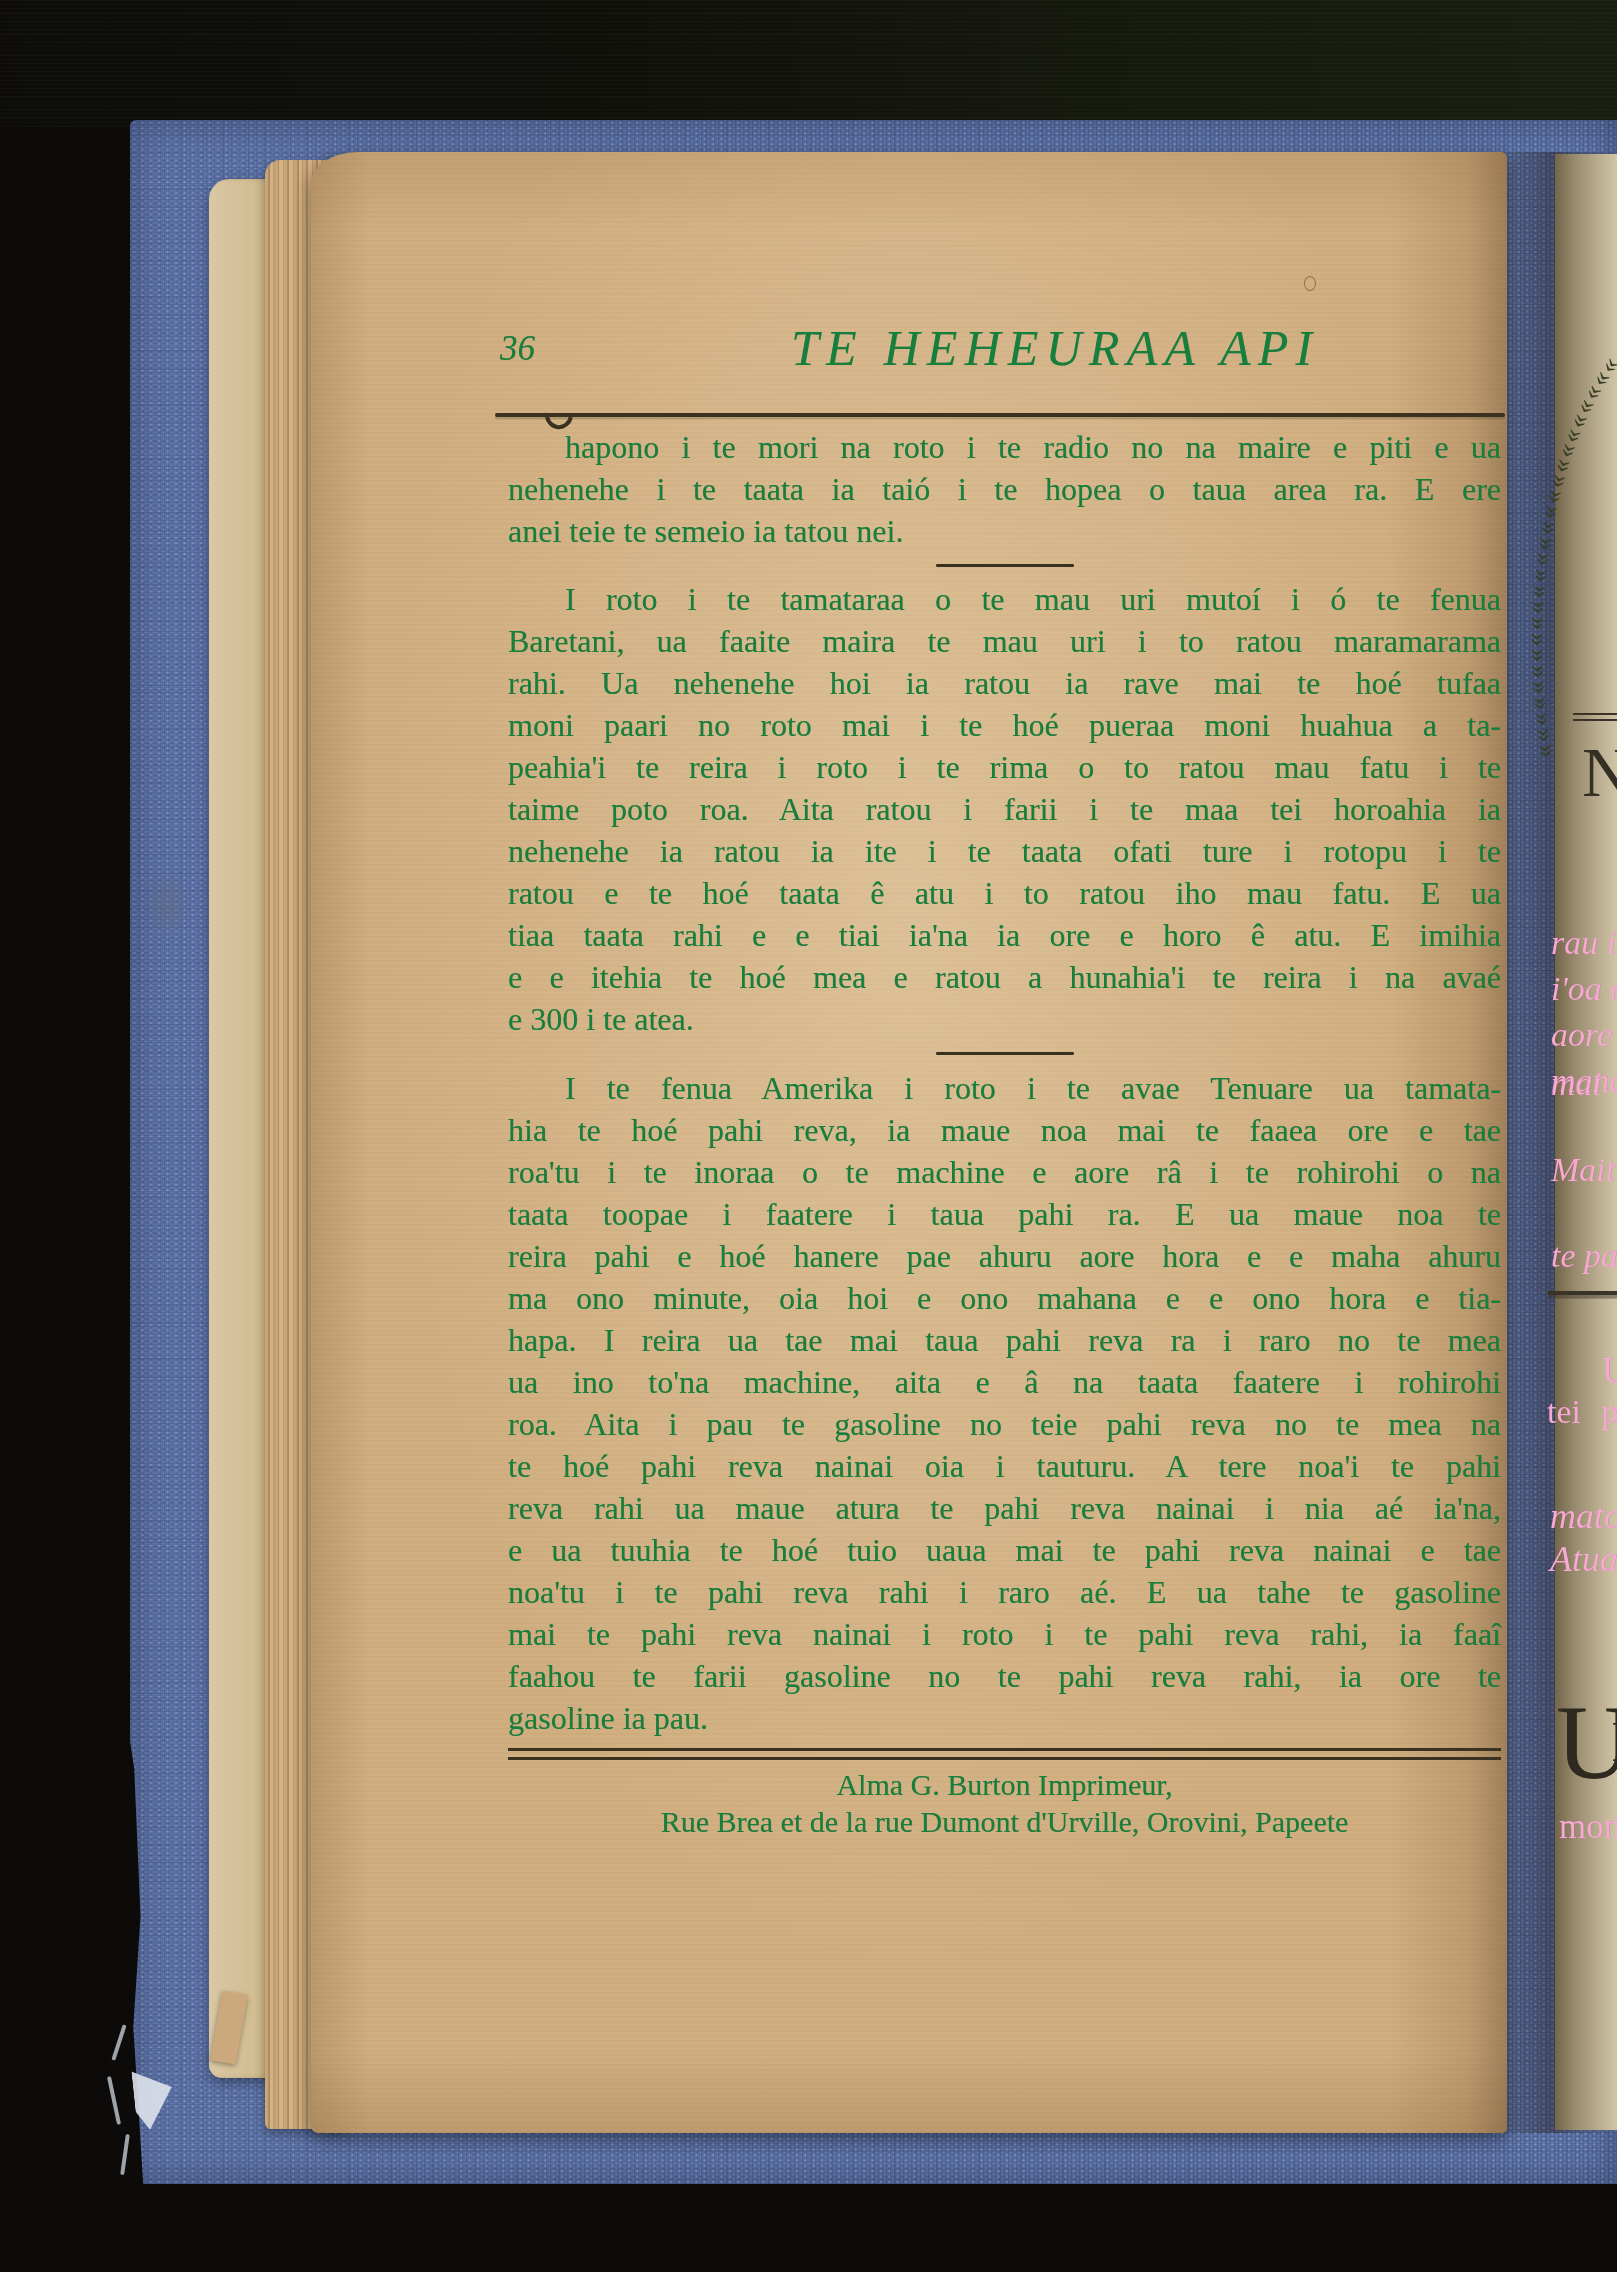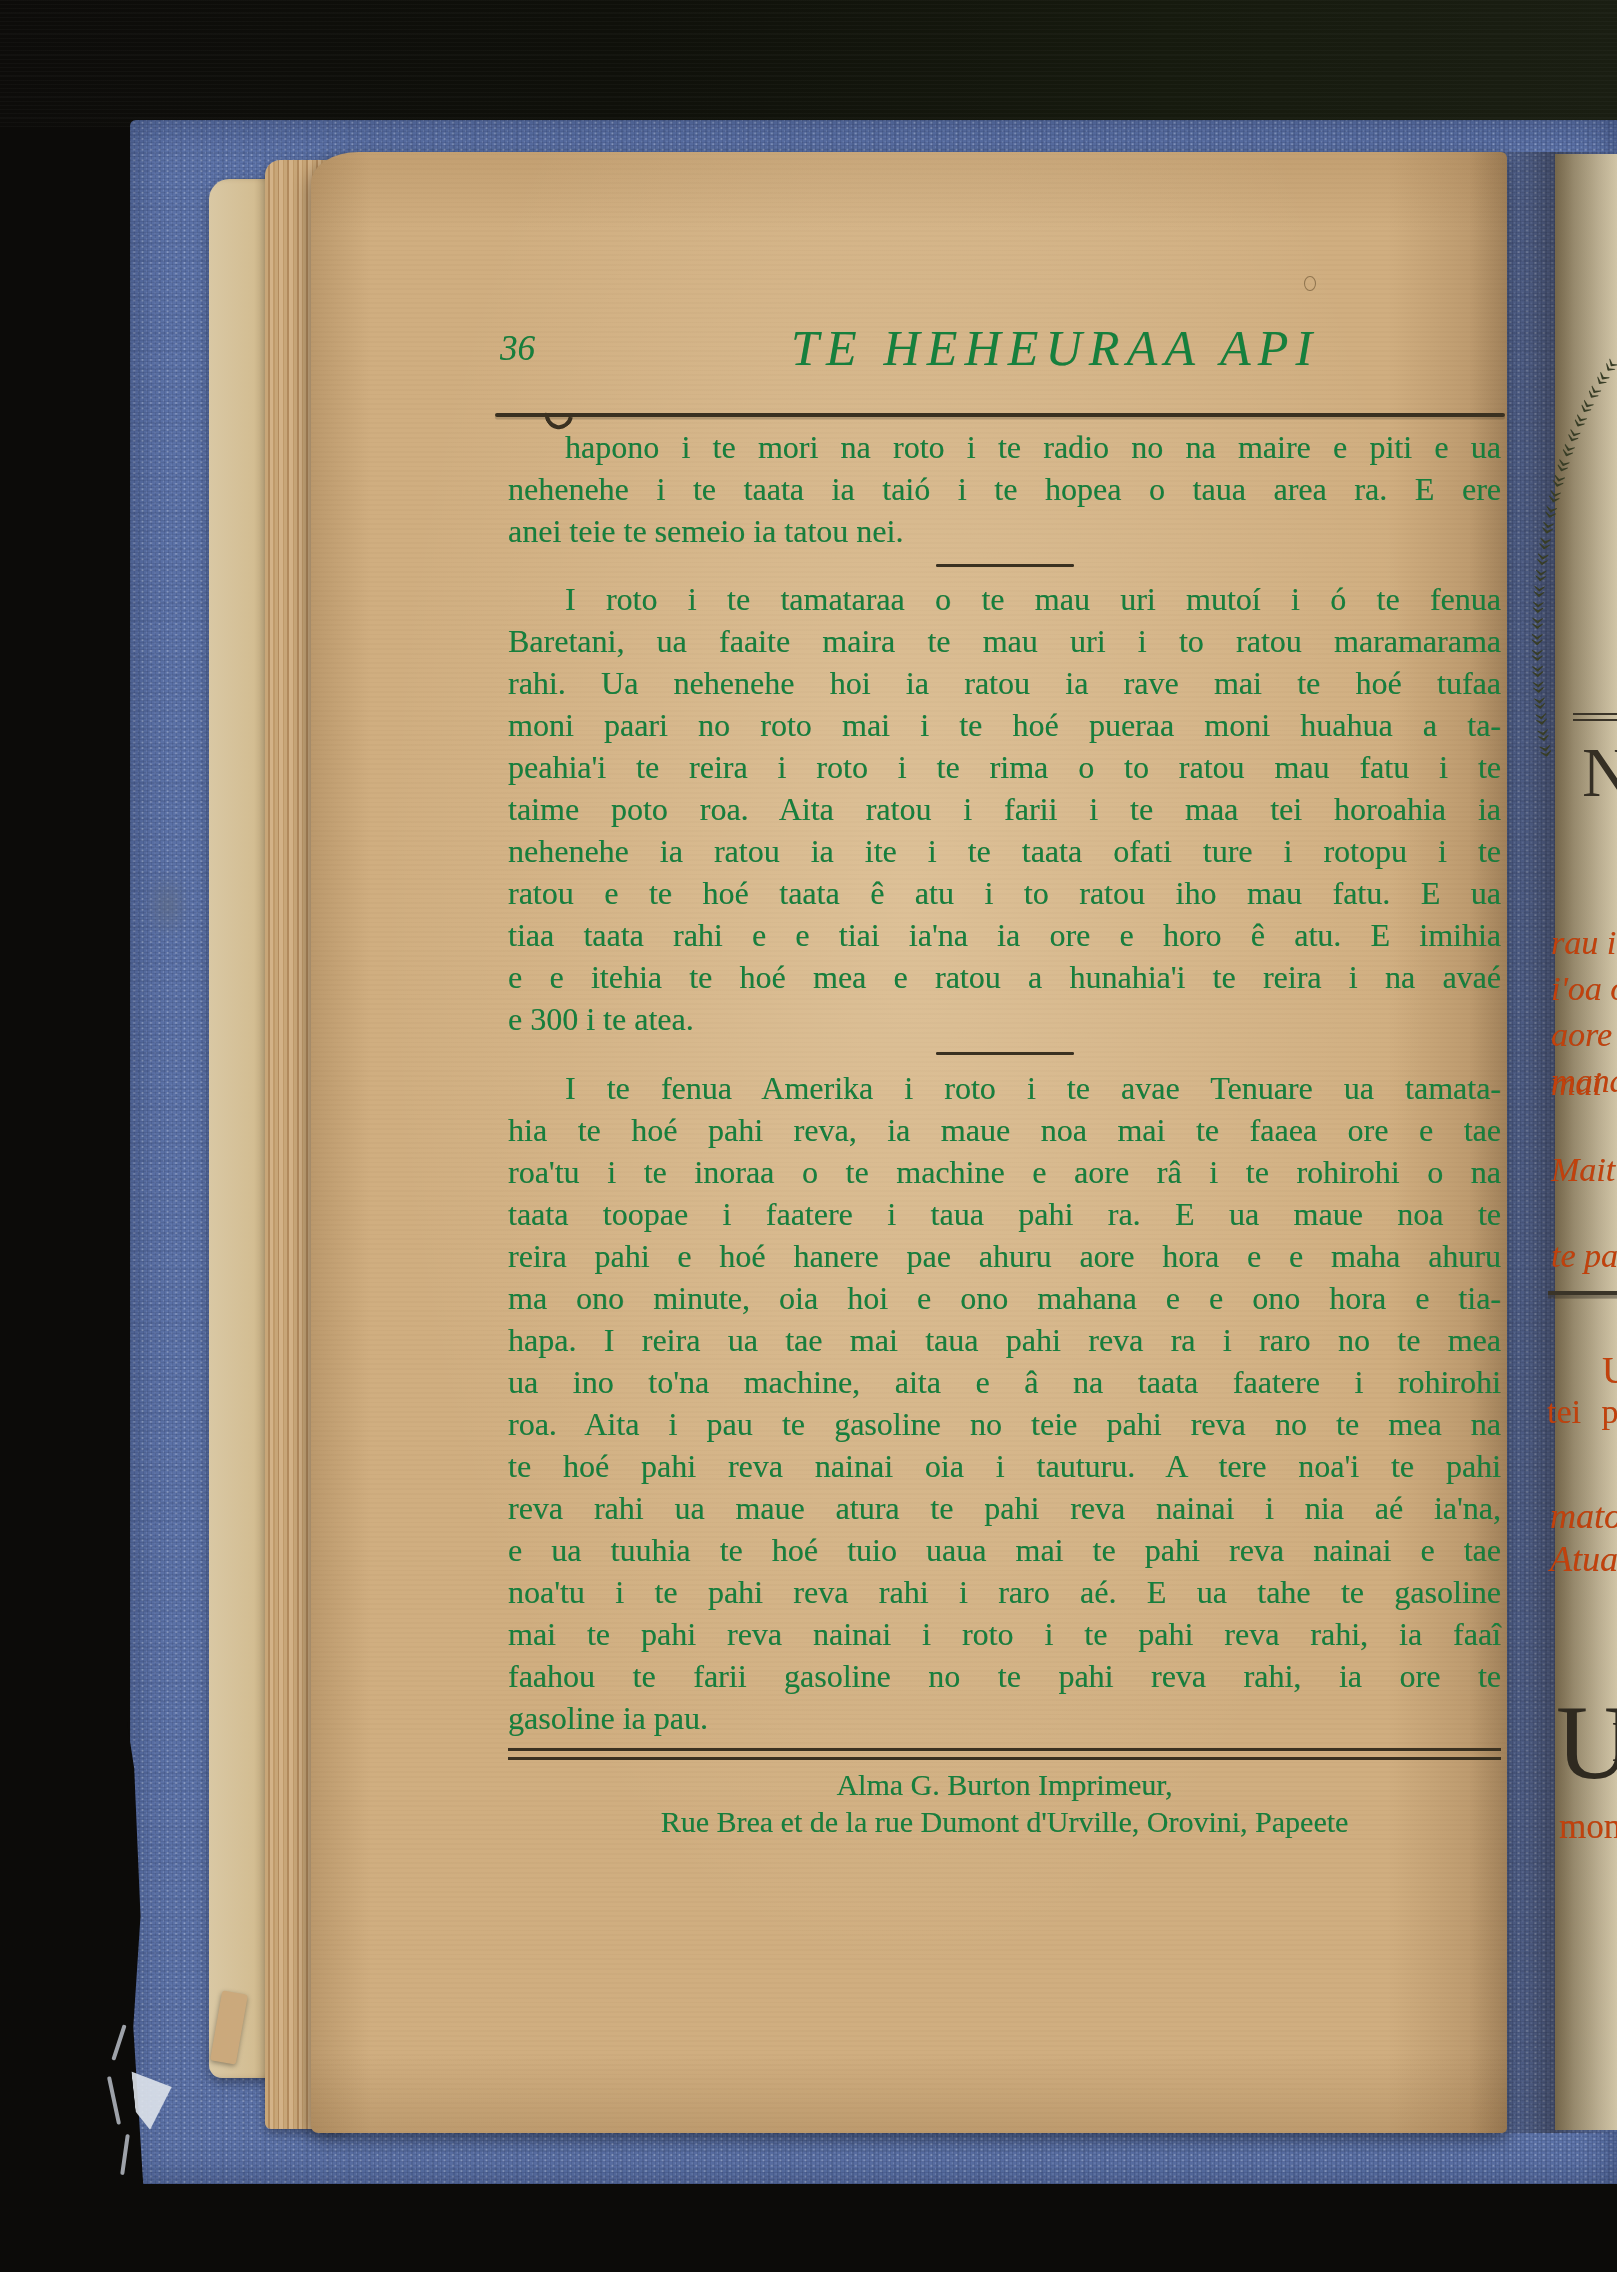--- a/index.html
+++ b/index.html
@@ -66,21 +66,21 @@
   .hrule .flourish{position:absolute;left:50px;top:-9.6px;width:20.3px;height:20.3px;border:4.2px solid transparent;
               border-left-color:#3a3121;border-bottom-color:#3a3121;border-radius:50%;transform:rotate(-35deg);}
   .textcol{position:absolute;left:508px;top:426px;width:993px;font-size:32px;line-height:42px;}
   .pline{text-align:justify;text-align-last:justify;}
   .pline.first{text-indent:57px;}
   .pline.lastline{text-align-last:left;}
   .sep{width:138px;height:3px;background:#3a3121;margin:12px auto 11.4px auto;border-radius:1.2px;}
   .dsep{margin-top:9.6px;height:12px;border-top:3px solid #3a3121;border-bottom:3px solid #3a3121;box-sizing:border-box;}
   .imprint{margin-top:6px;text-align:center;font-size:30px;line-height:37px;}
   
-  .frag{position:absolute;font-size:34px;font-style:italic;color:#c2410c;white-space:nowrap;
+  .frag{position:absolute;font-size:34px;font-style:italic;color:#f9a8d4;white-space:nowrap;
         text-shadow:0.3px 0.3px 0 rgba(58,50,38,.35);}
   .frag.roman{font-style:normal;}
   .bigN{position:absolute;left:1582px;top:734px;font-size:69px;color:#352f24;}
   .dropU{position:absolute;left:1556px;top:1690px;font-size:105px;line-height:1;color:#2f2a20;}
   .dropUside{position:absolute;left:1611px;top:1709px;font-size:57px;color:#2f2a20;}
   .fr-rule1{position:absolute;left:1573px;top:713px;width:72px;height:8.4px;border-top:2.4px solid #3a3428;
         border-bottom:2.4px solid #3a3428;box-sizing:border-box;}
   .fr-rule2{position:absolute;left:1548px;top:1291px;width:78px;height:4.2px;background:#3a3428;
         box-shadow:0 3.6px 0 rgba(58,52,40,.45);}
   .wreath{position:absolute;left:1502px;top:350px;}

